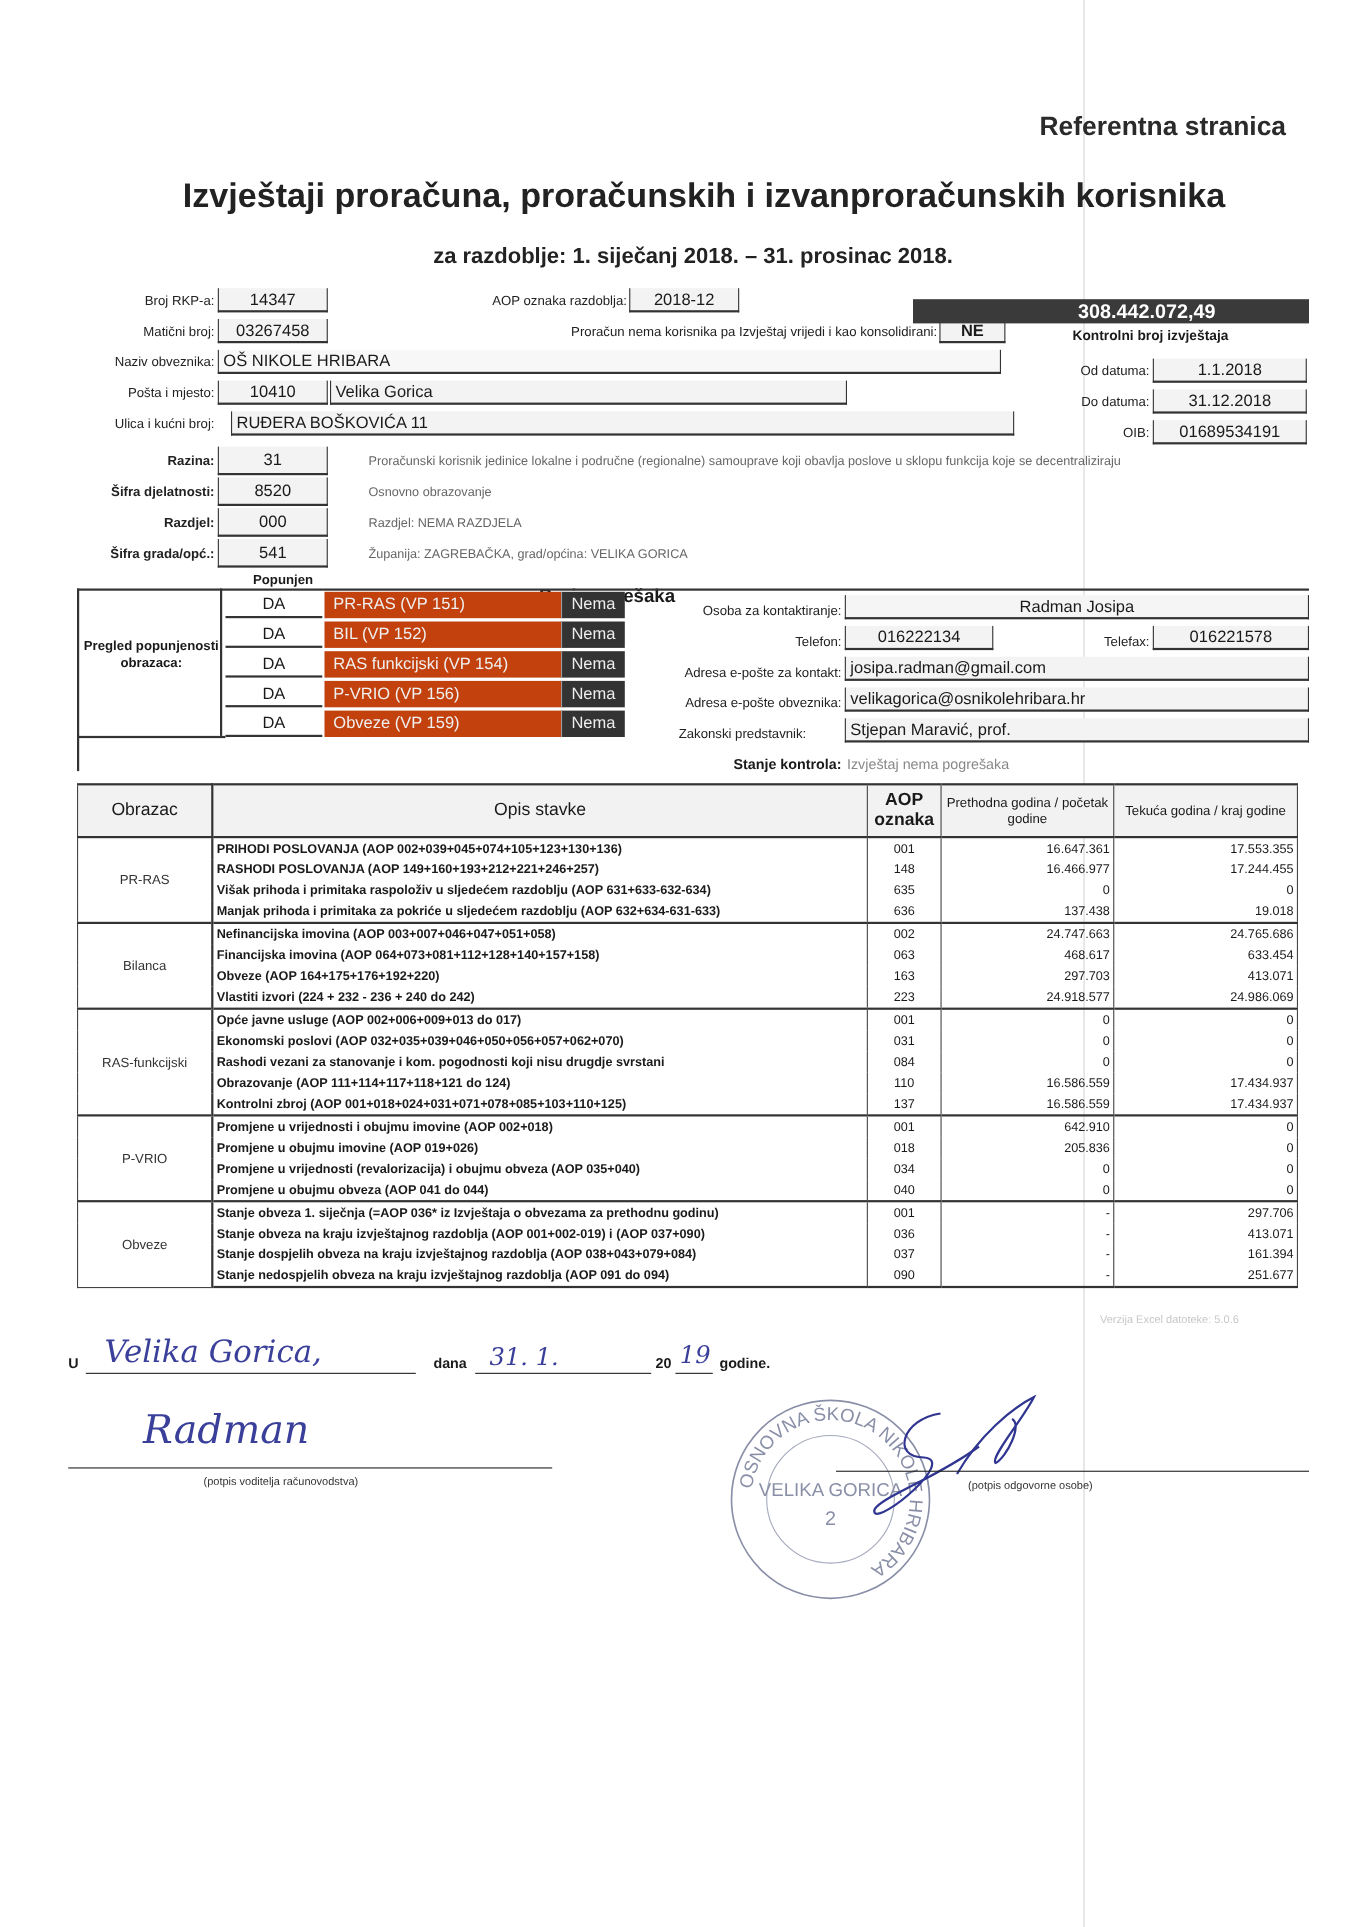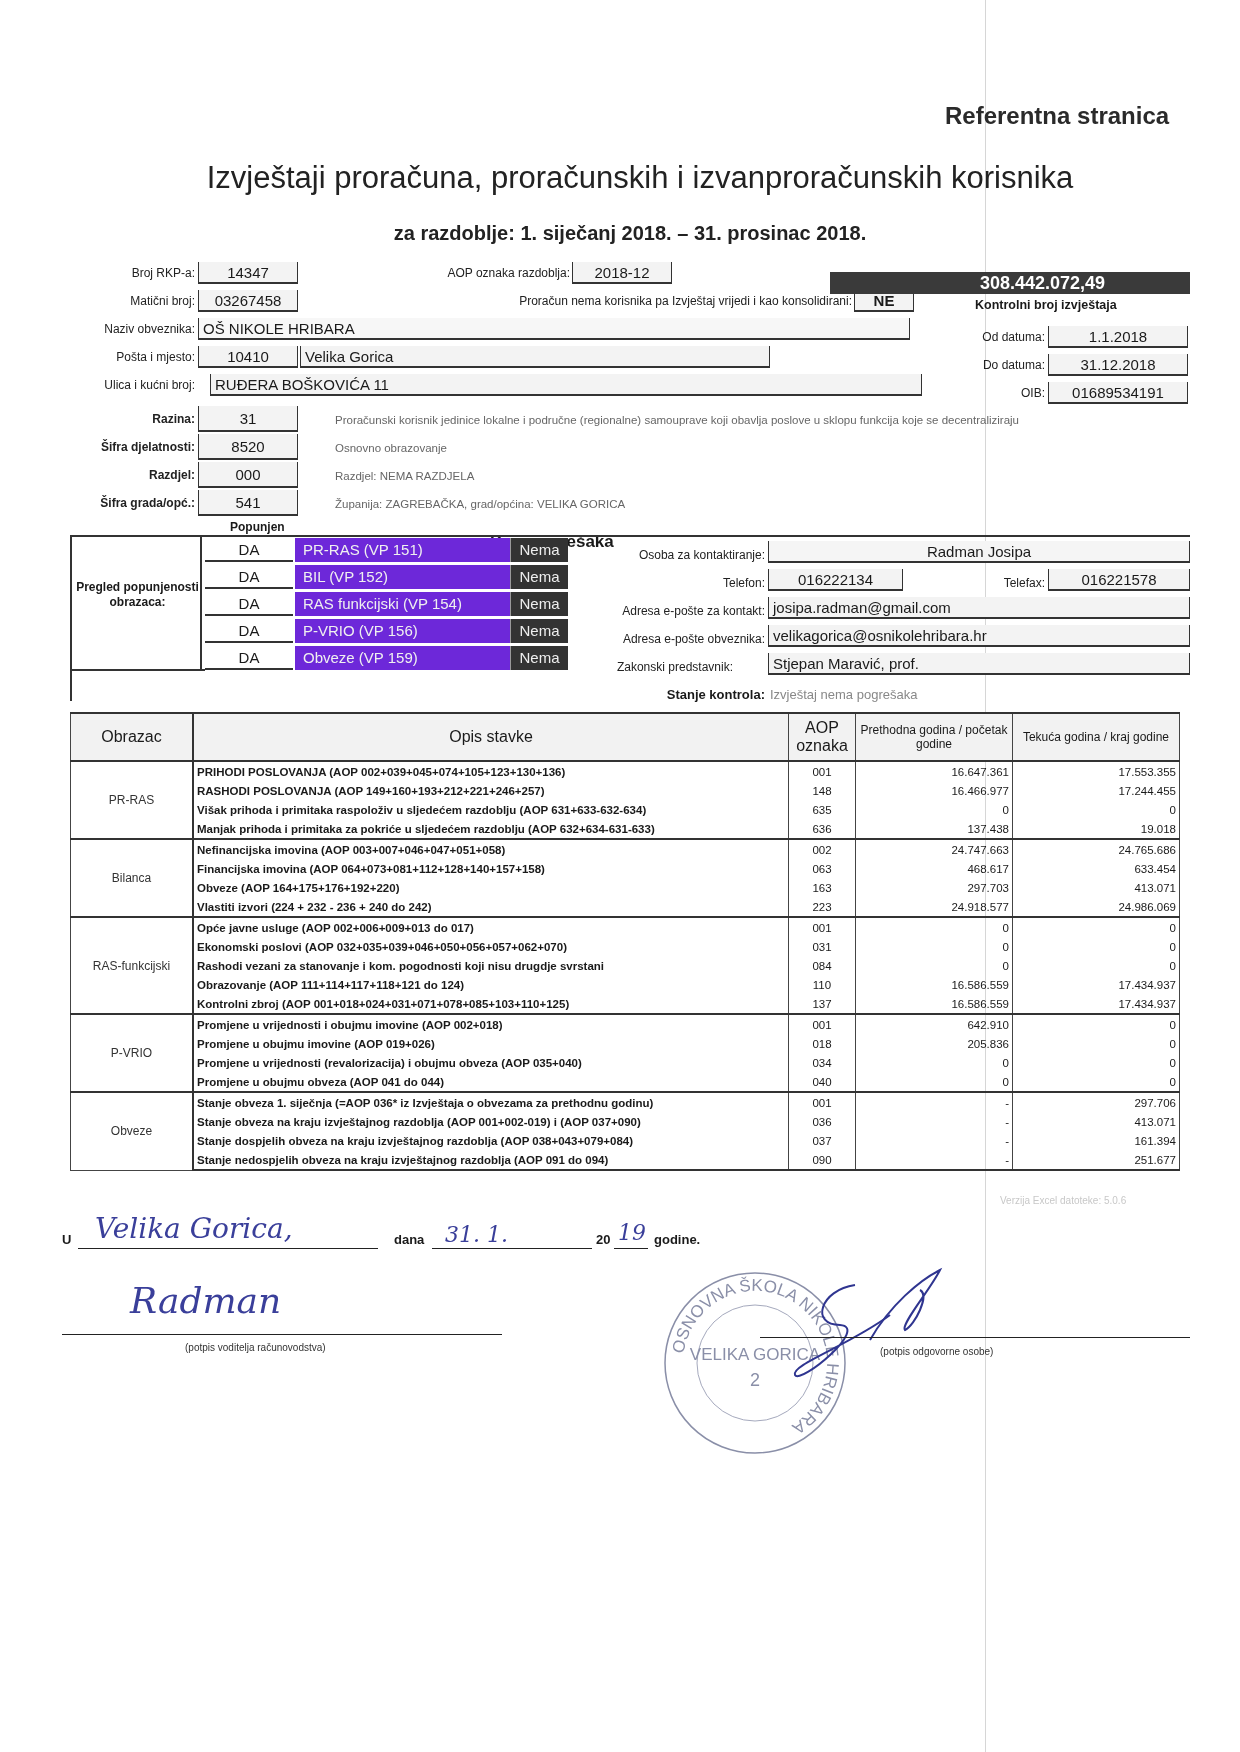--- a/index.html
+++ b/index.html
@@ -2,33 +2,33 @@
 <html><head>
 <meta charset="utf-8">
 <style>
   html, body { margin: 0; padding: 0; background: #ffffff; }
   body { width: 1240px; height: 1752px; position: relative; overflow: hidden;
          font-family: "Liberation Sans", sans-serif; color: #1a1a1a; }
   .abs { position: absolute; }
   .scanline { position: absolute; left: 985px; top: 0; width: 1px; height: 1752px; background: #d6d6d6; }
 
   .ref { left: 945px; top: 102px; font-size: 24px; font-weight: bold; color: #2a2a2a; }
-  .title { left: 0; width: 1240px; top: 160px; text-align: center; font-size: 31px; font-weight: normal; color: #222; padding-left: 40px; box-sizing: border-box; }
+  .title { left: 0; width: 1240px; top: 160px; text-align: center; font-size: 31px; font-weight: bold; color: #222; padding-left: 40px; box-sizing: border-box; }
   .subtitle { left: 0; width: 1240px; top: 222px; text-align: center; font-size: 20px; font-weight: bold; color: #222; padding-left: 20px; box-sizing: border-box; }
 
   .lbl { font-size: 12px; text-align: right; color: #222; }
   .box { border-left: 1px solid #333; border-right: 1px solid #333; border-bottom: 2px solid #333;
          background: #f3f3f3; font-size: 15px; text-align: center; line-height: 22px; height: 22px; box-sizing: border-box; }
   .boxL { text-align: left; padding-left: 4px; }
   .desc { font-size: 11.5px; color: #666; }
 
   .ctrlnum { left: 910px; top: 272px; width: 280px; height: 22px; background: #3a3a3a; color: #fff;
              font-weight: bold; font-size: 18px; line-height: 22px; padding-left: 70px; box-sizing: border-box; }
   .ctrlnum-bg { left: 830px; top: 272px; width: 80px; height: 22px; background: #3a3a3a; }
-  .darkcell { background: #6d28d9; color: #f0f0f0; font-size: 15px; line-height: 24px; height: 24px; padding-left: 8px; box-sizing: border-box; }
+  .darkcell { background: #c2410c; color: #f0f0f0; font-size: 15px; line-height: 24px; height: 24px; padding-left: 8px; box-sizing: border-box; }
   .nemacell { background: #333; color: #eee; font-size: 15px; line-height: 24px; height: 24px; text-align: center; border-left: 1px solid #999; box-sizing: border-box; }
   .dacell { border-bottom: 2px solid #333; font-size: 15px; text-align: center; line-height: 24px; height: 24px; box-sizing: border-box; background: #fff; }
 
   table.main { position: absolute; left: 70px; top: 712px; width: 1110px; border-collapse: collapse; font-size: 11.5px; }
   table.main td, table.main th { border: 1px solid #444; padding: 0 3px; }
   table.main thead th { background: #f2f2f2; font-weight: normal; height: 46px; border-top: 2px solid #333; border-bottom: 2px solid #333; }
   table.main td.group { text-align: center; font-size: 12px; color: #333; width: 115px; border-right: 2px solid #333; }
   table.main td.opis { font-weight: bold; height: 19px; border-top: none; border-bottom: none; white-space: nowrap; }
   table.main td.aop { text-align: center; width: 60px; border-top: none; border-bottom: none; }
   table.main td.num { text-align: right; width: 150px; border-top: none; border-bottom: none; }
@@ -148,21 +148,21 @@
 <div class="abs box boxL" style="left:768px;top:653px;width:422px;">Stjepan Maravić, prof.</div>
 
 <div class="abs" style="left:650px;top:687px;width:115px;text-align:right;font-size:13px;font-weight:bold;">Stanje kontrola:</div>
 <div class="abs" style="left:770px;top:687px;font-size:13px;color:#888;">Izvještaj nema pogrešaka</div>
 
 <table class="main">
   <thead>
     <tr>
       <th class="hdr-big" style="width:115px;border-right:2px solid #333;">Obrazac</th>
       <th class="hdr-big">Opis stavke</th>
-      <th class="hdr-big" style="width:60px;font-weight:normal;">AOP oznaka</th>
+      <th class="hdr-big" style="width:60px;font-weight:bold;">AOP oznaka</th>
       <th class="hdr-small" style="width:150px;">Prethodna godina / početak godine</th>
       <th class="hdr-small" style="width:160px;">Tekuća godina / kraj godine</th>
     </tr>
   </thead>
   <tbody id="table-body">
       <tr class="first">
         <td class="group" rowspan="4">PR-RAS</td>
         <td class="opis">PRIHODI POSLOVANJA (AOP 002+039+045+074+105+123+130+136)</td>
         <td class="aop">001</td>
         <td class="num">16.647.361</td>

